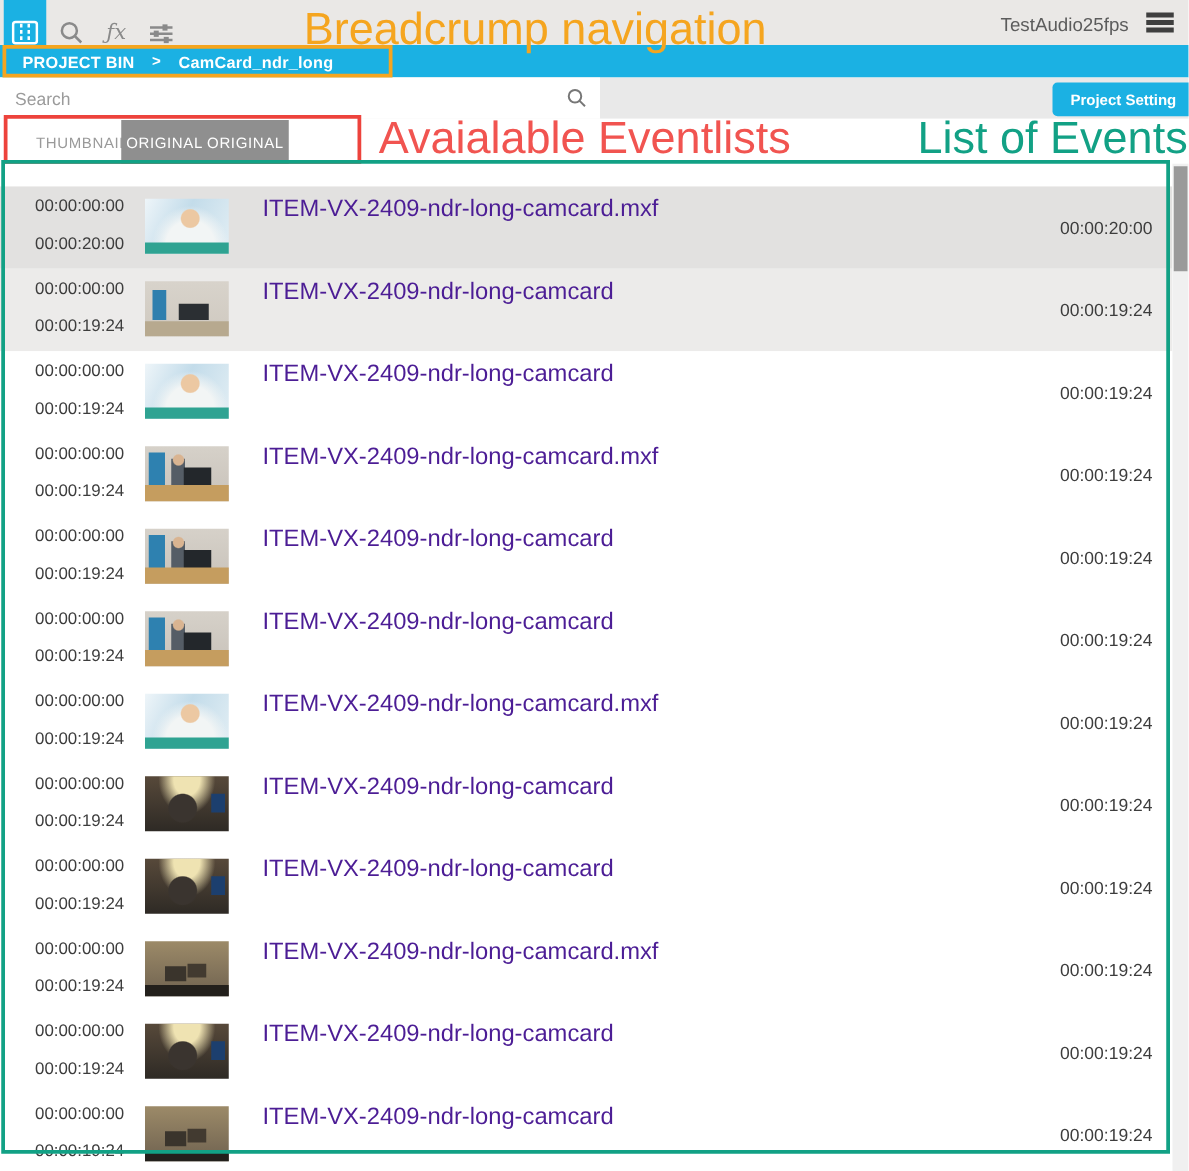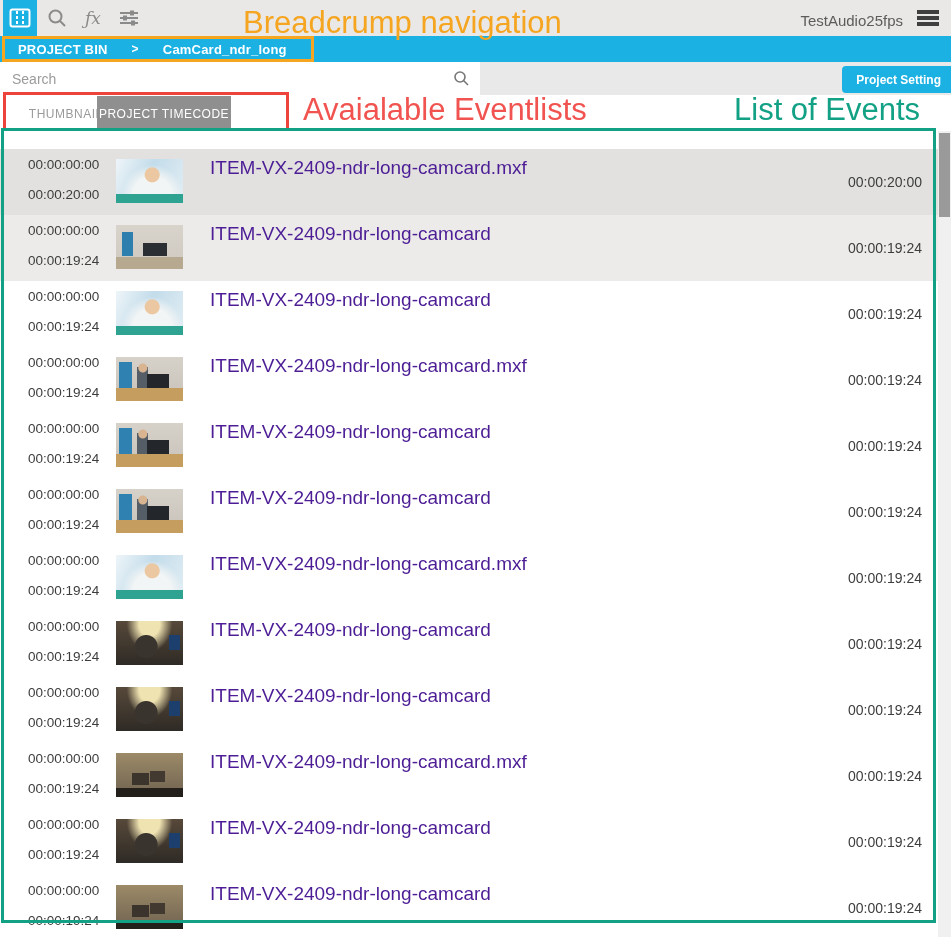--- a/index.html
+++ b/index.html
@@ -1,29 +1,29 @@
 <!DOCTYPE html>
 <html><head>
 <meta charset="utf-8">
 <style>
   * { margin:0; padding:0; box-sizing:border-box; }
   body { font-family:"Liberation Sans", sans-serif; background:#fff; }
   .screen { position:relative; width:951px; height:937px; overflow:hidden; background:#fff; }
 
   
   .toolbar { position:absolute; left:0; top:0; width:951px; height:36px; background:#EAE8E6; }
-  .tool-btn { position:absolute; top:0; width:34px; height:36px; display:flex; align-items:center; justify-content:center; cursor:pointer; }
+  .tool-btn { position:absolute; top:0; width:34px; height:36px; display:flex; align-items:flex-end; justify-content:center; cursor:pointer; }
   .tool-btn.active { background:#1BB1E3; }
   .fx-glyph { font:italic 17px "DejaVu Serif", serif; color:#8A8A8A; }
   .project-title { position:absolute; right:48px; top:2px; height:36px; display:flex; align-items:center; font-size:15px; color:#5C5C5C;margin-left:19px; }
   .hamburger { position:absolute; right:12px; top:10px; width:22px; height:16px; cursor:pointer; }
   .hamburger span { display:block; height:4px; background:#3F3F3F; margin-bottom:2px; }
 
   
-  .breadcrumb-bar { position:absolute; left:0; top:36px; width:951px; height:26px; background:#1BB1E3; display:flex; align-items:center; color:#fff; font-size:13px; font-weight:bold; letter-spacing:.2px; padding-left:18px;gap:10px; }
+  .breadcrumb-bar { position:absolute; left:0; top:36px; width:951px; height:26px; background:#1BB1E3; display:flex; align-items:center; color:#fff; font-size:13px; font-weight:bold; letter-spacing:.2px; padding-left:18px; }
   .breadcrumb-bar .sep { margin:0 14px; font-weight:bold; font-size:12px; }
   .crumb { cursor:pointer; }
 
   
   .search-row { position:absolute; left:0; top:62px; width:951px; height:33px; background:#E9E9E9; }
   .search-box { position:absolute; left:0; top:0; width:480px; height:33px; background:#fff; }
   .search-box input { width:100%; height:100%; border:none; outline:none; font-size:14px; color:#444; padding:0 34px 0 12px; background:transparent; font-family:Liberation Sans, sans-serif; }
   .search-box input::placeholder { color:#9B9B9B; }
   .search-box .mag { position:absolute; right:10px; top:8px; }
   .project-setting { position:absolute; right:-6px; top:4px; height:27px; background:#1BB1E3; color:#fff; border:none; border-radius:4px; font-weight:bold; font-size:12px; padding:0 16px 0 14px; cursor:pointer; font-family:"Liberation Sans", sans-serif; }
@@ -74,21 +74,21 @@
     linear-gradient(#3A342C,#3A342C) 32% 62%/17px 12px no-repeat,
     linear-gradient(#423A30,#423A30) 66% 55%/15px 11px no-repeat,
     linear-gradient(#9C8A68,#6F6250); }
 
   
   .scrollbar { position:absolute; right:0; top:131px; width:13px; height:806px; background:#F0F0F0; }
   .scroll-thumb { position:absolute; left:1px; top:2px; width:11px; height:84px; background:#9A9A9A; cursor:grab; }
 
   
   .ann { position:absolute; z-index:50; pointer-events:none; }
-  .ann-text { font-size:31px; line-height:30px; white-space:nowrap; }
+  .ann-text { font-size:36px; line-height:30px; white-space:nowrap; }
   .ann-rect { border-style:solid; }
   .ann-orange-text { left:243px; top:8px; color:#F5A51F; }
   .ann-orange-rect { left:2px; top:36px; width:312px; height:26px; border-width:3px; border-color:#F5A51F; }
   .ann-red-rect { left:3px; top:92px; width:286px; height:39px; border-width:3px; border-color:#ED433C; }
   .ann-red-text { left:303px; top:95px; color:#F15450; }
   .ann-teal-text { left:734px; top:95px; color:#12A185; }
   .ann-teal-rect { left:1px; top:128px; width:935px; height:795px; border-width:3px; border-color:#12A185; }
 
   svg { display:block; }
 </style>
@@ -152,21 +152,21 @@
           <circle cx="7" cy="7" r="5" fill="none" stroke="#777" stroke-width="1.6"></circle>
           <line x1="10.5" y1="10.5" x2="15" y2="15" stroke="#777" stroke-width="1.6"></line>
         </svg>
       </span>
     </div>
     <button class="project-setting">Project Setting</button>
   </div>
 
   <div class="tabs-row">
     <div class="tab inactive">THUMBNAILS</div>
-    <div class="tab active">PROJECT TIMECODE</div>
+    <div class="tab active">ORIGINAL ORIGINAL</div>
   </div>
 
   <div class="event-list" id="event-list">
       <div class="event-row selected">
       <div class="tc-col">
         <div class="tc">00:00:00:00</div>
         <div class="tc">00:00:20:00</div>
       </div>
       <div class="thumb t-presenter"></div>
       <div class="name">ITEM-VX-2409-ndr-long-camcard.mxf</div>

